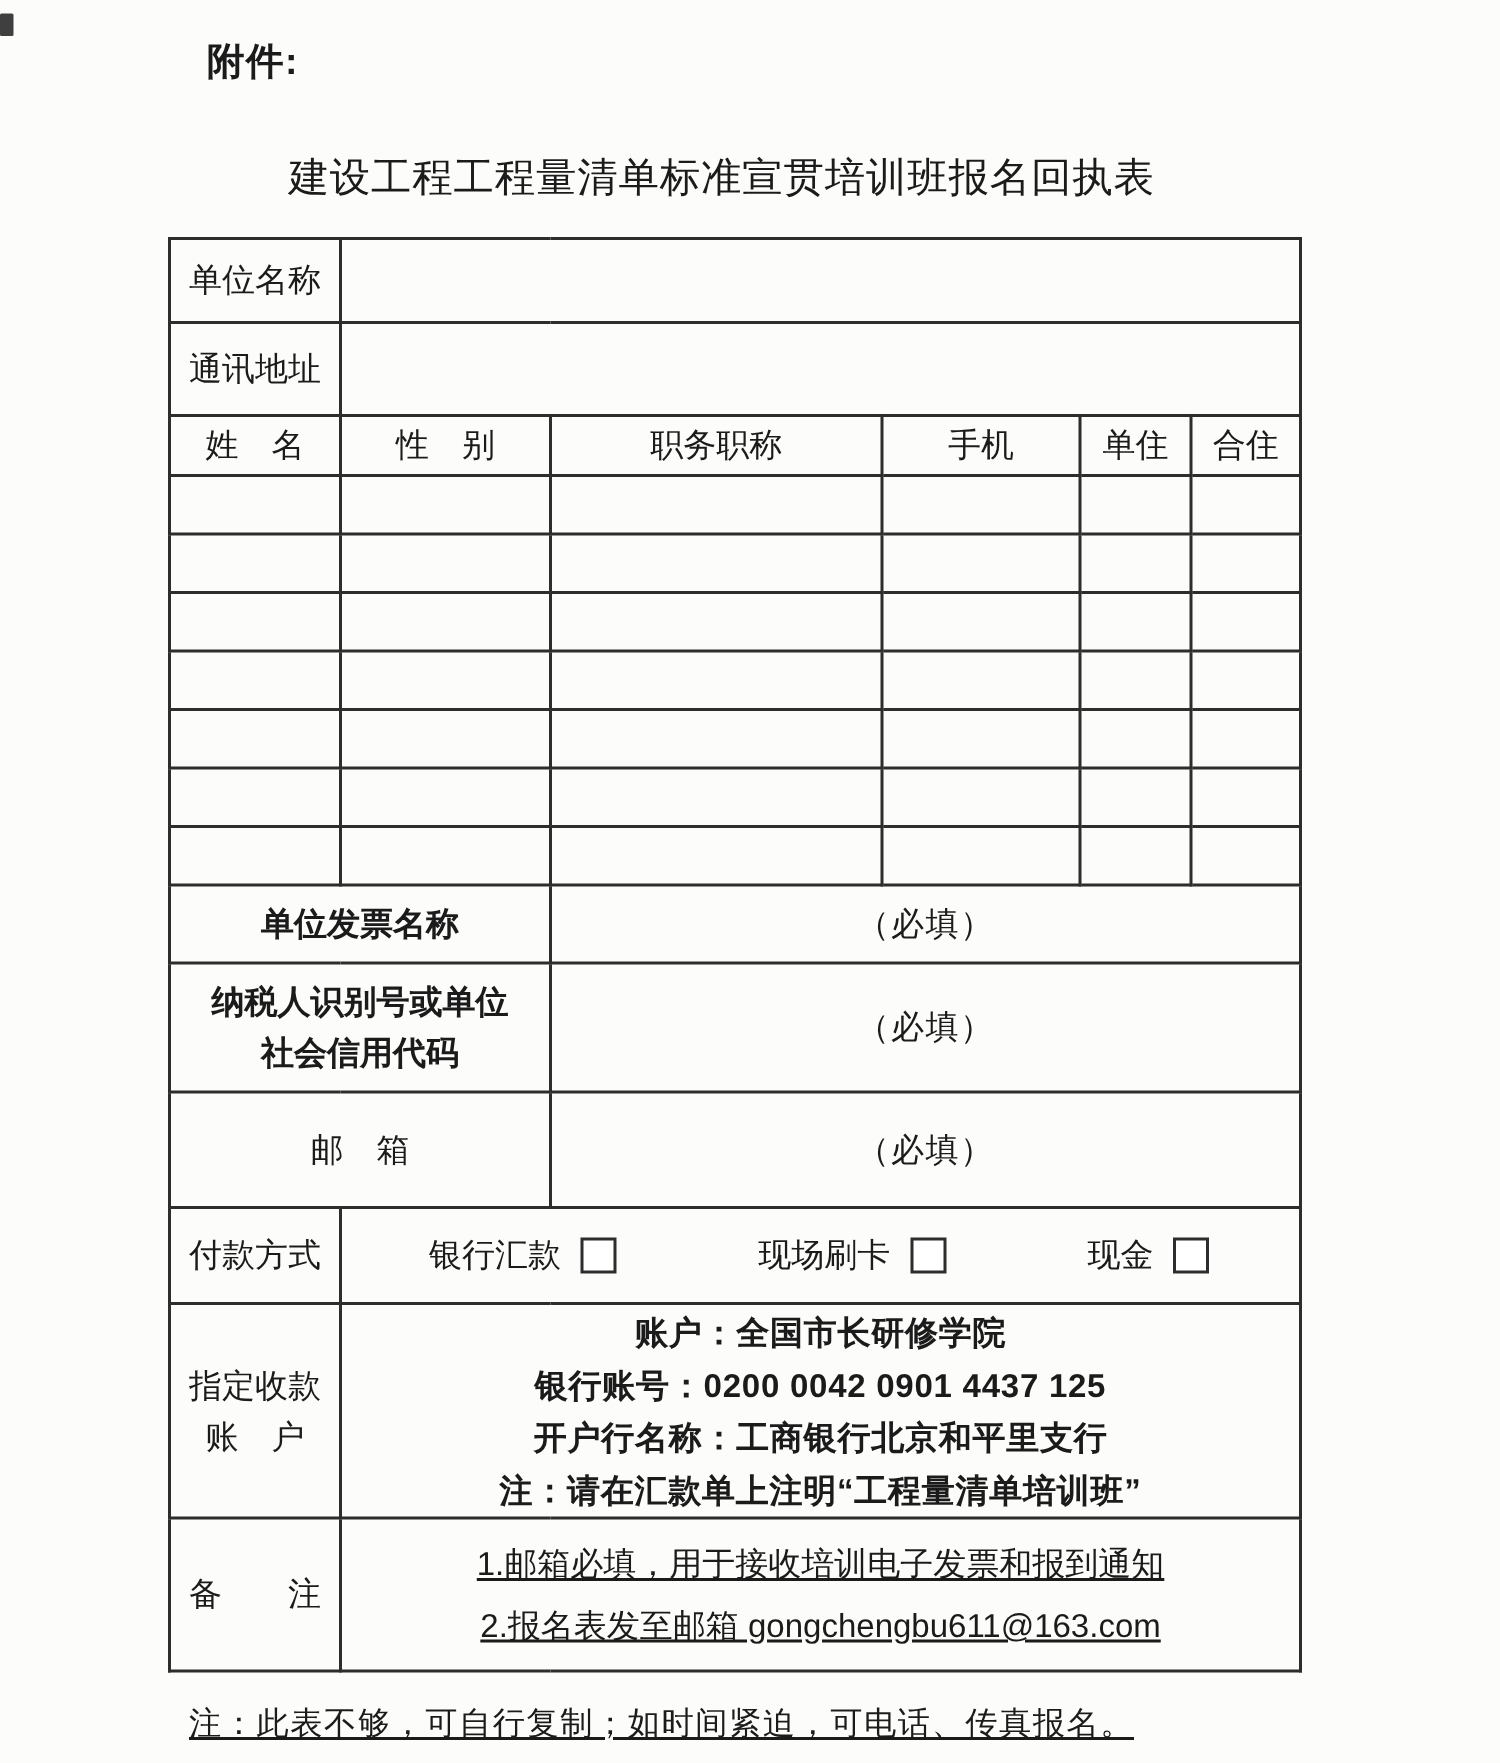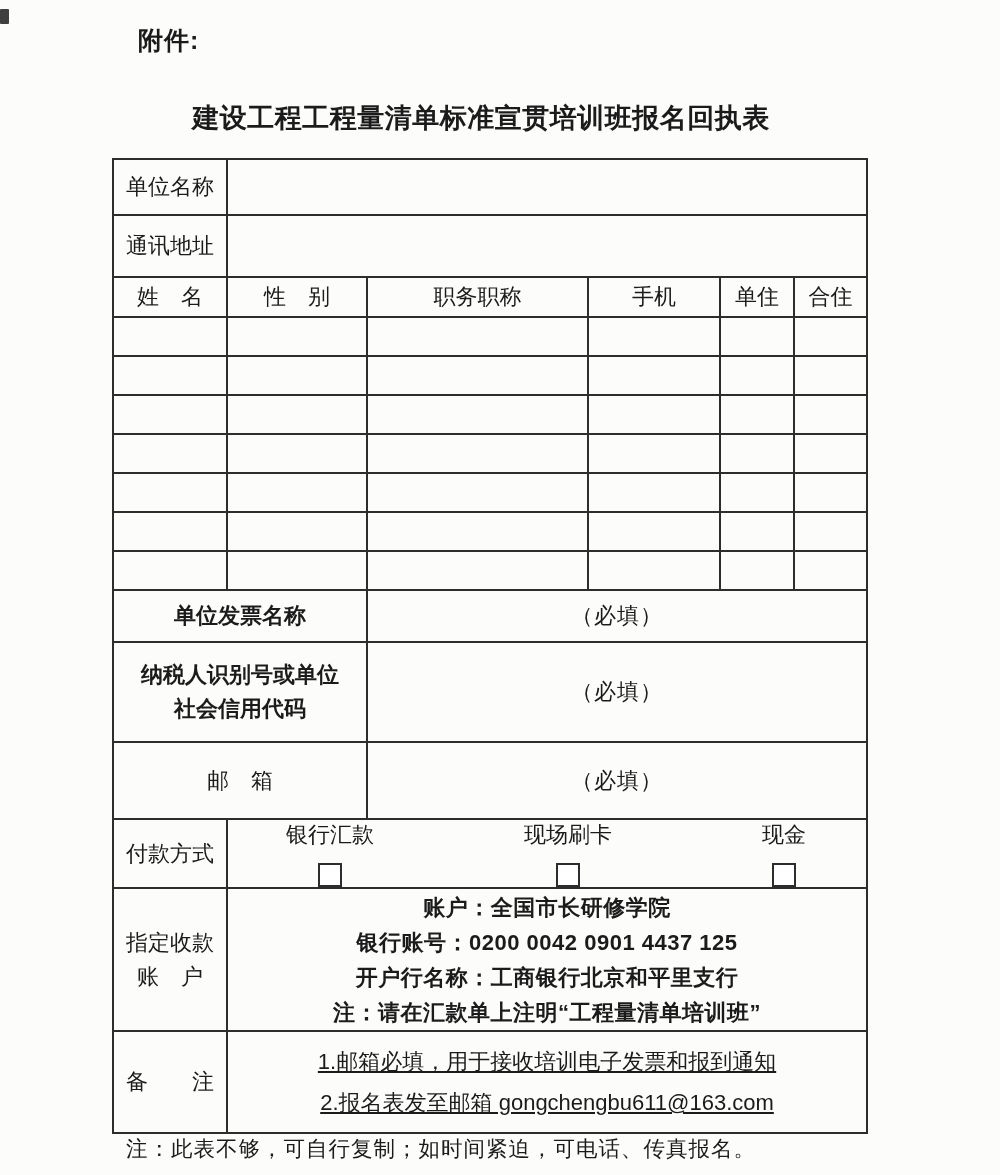--- a/index.html
+++ b/index.html
@@ -20,21 +20,21 @@
   }
 
   .attachment {
     position: absolute; left: 138px; top: 24px;
     font-size: 25px; font-weight: 700; letter-spacing: 1px;
   }
 
   .doc-title {
     position: absolute; left: 0; top: 100px; width: 962px;
     text-align: center;
-    font-size: 27px; font-weight: 700; letter-spacing: 0.5px;
+    font-size: 27px; font-weight: 400; letter-spacing: 0.5px;
   }
 
   table.form {
     position: absolute; left: 112px; top: 158px;
     width: 754px;
     border-collapse: collapse; table-layout: fixed;
   }
   .form td {
     border: 2px solid #2d2d2d;
     text-align: center; vertical-align: middle;
@@ -47,41 +47,41 @@
 
   .req-cell {
     text-align: right; padding-right: 14px;
     font-size: 21px; letter-spacing: 1px; margin-top: 12px;
   }
 
   .pay-wrap {
     display: flex; justify-content: space-between; align-items: center;
     padding: 0 60px 0 58px;
   }
-  .pay-opt { display: flex; align-items: center; gap: 13px; font-size: 22px; flex-direction: column; }
+  .pay-opt { display: flex; align-items: center; gap: 13px; font-size: 22px; }
   .cb {
     width: 20px; height: 20px;
     border: 2px solid #2d2d2d;
     display: inline-block; background: #fff;
   }
 
   .payee-cell { text-align: left; padding: 6px 6px 6px 8px; margin-left: 24px; }
   .payee-cell .line {
     font-size: 22px; font-weight: 700; line-height: 35px;
     white-space: nowrap; letter-spacing: 0.5px;
   }
 
   .remarks-cell { text-align: left; padding: 2px 6px 2px 9px; }
   .remarks-cell .line {
     font-size: 22px; line-height: 41px; white-space: nowrap; text-decoration: underline;
   }
 
   .footnote {
     position: absolute; left: 126px; top: 1134px;
-    font-size: 21.5px; letter-spacing: 1px;
+    font-size: 21.5px; letter-spacing: 1px; text-decoration: underline;
   }
 </style>
 </head>
 <body>
 
 <div class="scan-speck"></div>
 
 <div class="attachment">附件:</div>
 
 <div class="doc-title">建设工程工程量清单标准宣贯培训班报名回执表</div>
@@ -171,21 +171,21 @@
         <td></td>
         <td></td>
         <td></td>
   </tr>
 
   <tr style="height:52px">
     <td colspan="2" class="bold-label">单位发票名称</td>
     <td colspan="4" class="req-cell">（必填）</td>
   </tr>
 
-  <tr style="height:100px">
+  <tr style="height:86px">
     <td colspan="2" class="bold-label two-line">
       <div>纳税人识别号或单位</div>
       <div>社会信用代码</div>
     </td>
     <td colspan="4" class="req-cell">（必填）</td>
   </tr>
 
   <tr style="height:77px">
     <td colspan="2">邮　箱</td>
     <td colspan="4" class="req-cell">（必填）</td>

